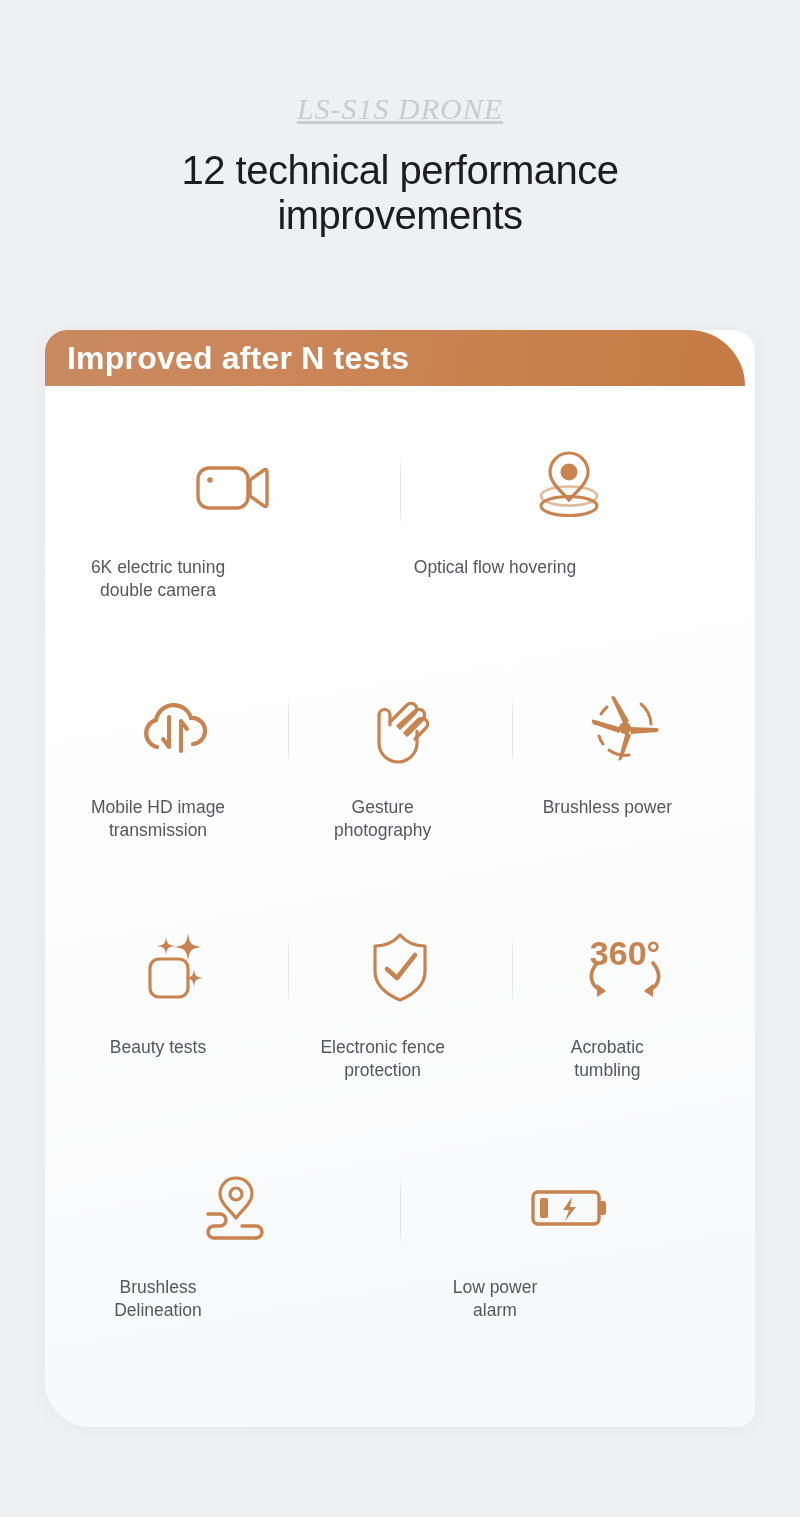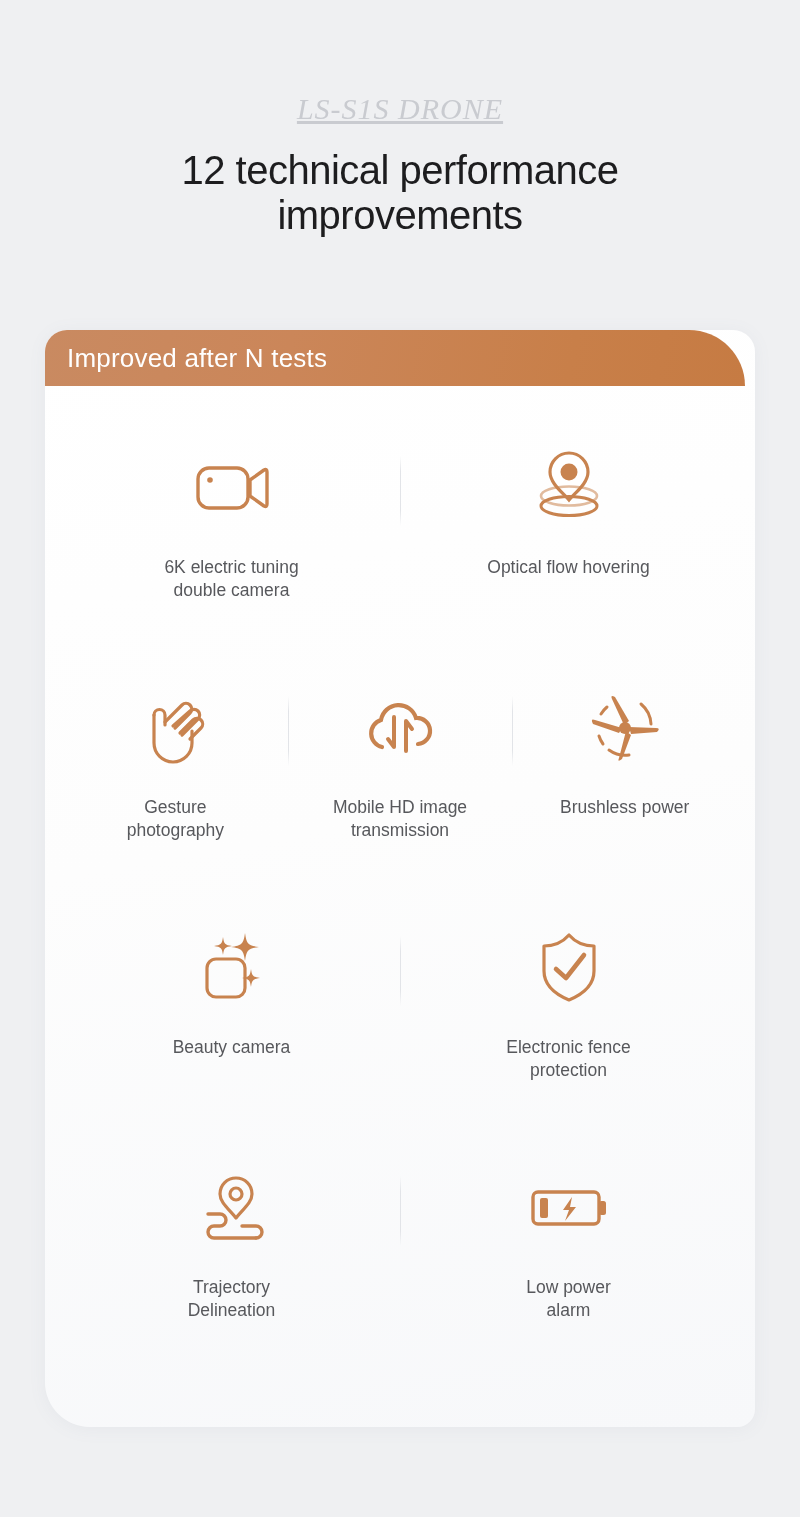--- a/index.html
+++ b/index.html
@@ -61,22 +61,22 @@
     height: 56px;
     background: linear-gradient(100deg, #c98a61 0%, #cb8659 35%, #c87f49 75%, #c67b43 100%);
     border-radius: 14px 90px 0 0;
     display: flex;
     align-items: center;
     padding-left: 22px;
   }
 
   .banner-title {
     color: #ffffff;
-    font-size: 26px;
-    font-weight: 400;
+    font-size: 32px;
+    font-weight: 700;
     letter-spacing: 0.2px;
   }
 
   .grid {
     position: absolute;
     left: 0;
     top: 56px;
     width: 710px;
     padding: 58px 18px 40px 18px;
   }
@@ -84,21 +84,20 @@
   .row {
     display: flex;
     align-items: flex-start;
     height: 240px;
   }
 
   .cell {
     flex: 1;
     display: flex;
     flex-direction: column;
-    align-items: center;
     position: relative;
   }
 
   .icon-box {
     height: 86px;
     display: flex;
     align-items: center;
     justify-content: center;
   }
 
@@ -172,45 +171,45 @@
         </div>
         <div class="cell-label">Optical flow hovering</div>
 
       </div>
     </div>
 
     <div class="row">
 
       <div class="cell">
         <div class="icon-box">
+          <svg width="92" height="76" viewBox="0 0 92 76">
+            <path d="M28 58 A14 14 0 0 1 27 31 A18 18 0 0 1 62 29 A13 13 0 0 1 64 55" fill="none" stroke="#c8834f" stroke-width="4.2" stroke-linecap="round"></path>
+            <path d="M40 28 L40 58 L34 50" fill="none" stroke="#c8834f" stroke-width="4" stroke-linecap="round" stroke-linejoin="round"></path>
+            <path d="M52 62 L52 32 L58 40" fill="none" stroke="#c8834f" stroke-width="4" stroke-linecap="round" stroke-linejoin="round"></path>
+          </svg>
+        </div>
+        <div class="cell-label">Mobile HD image
+transmission</div>
+        <div class="divider"></div>
+      </div>
+
+      <div class="cell">
+        <div class="icon-box">
           <svg width="86" height="80" viewBox="0 0 86 80">
             <g fill="none" stroke="#c8834f" stroke-width="3.2" stroke-linecap="round" stroke-linejoin="round">
               <path d="M22 28 L22 56 A19 19 0 0 0 60 56 L60 44"></path>
               <path d="M22 28 A5.5 5.5 0 0 1 33 28 L33 38"></path>
               <path d="M33 35 L50 18 A5.5 5.5 0 0 1 58 26 L43 41"></path>
               <path d="M41 39 L58 24 A5.5 5.5 0 0 1 66 32 L50 48"></path>
               <path d="M48 46 L61 33 A5.5 5.5 0 0 1 69 41 L58 52"></path>
             </g>
           </svg>
         </div>
         <div class="cell-label">Gesture
 photography</div>
-        <div class="divider"></div>
-      </div>
-
-      <div class="cell">
-        <div class="icon-box">
-          <svg width="92" height="76" viewBox="0 0 92 76">
-            <path d="M28 58 A14 14 0 0 1 27 31 A18 18 0 0 1 62 29 A13 13 0 0 1 64 55" fill="none" stroke="#c8834f" stroke-width="4.2" stroke-linecap="round"></path>
-            <path d="M40 28 L40 58 L34 50" fill="none" stroke="#c8834f" stroke-width="4" stroke-linecap="round" stroke-linejoin="round"></path>
-            <path d="M52 62 L52 32 L58 40" fill="none" stroke="#c8834f" stroke-width="4" stroke-linecap="round" stroke-linejoin="round"></path>
-          </svg>
-        </div>
-        <div class="cell-label">Mobile HD image
-transmission</div>
         <div class="divider"></div>
       </div>
 
       <div class="cell">
         <div class="icon-box">
           <svg width="92" height="78" viewBox="0 0 92 78">
             <g fill="none" stroke="#c8834f" stroke-width="3" stroke-linecap="round">
               <path d="M62 16 A28 28 0 0 1 72 36"></path>
               <path d="M30 62 A28 28 0 0 0 50 67"></path>
               <path d="M22 26 A28 28 0 0 1 28 19"></path>
@@ -234,50 +233,64 @@
 
       <div class="cell">
         <div class="icon-box">
           <svg width="86" height="80" viewBox="0 0 86 80">
             <rect x="18" y="32" width="38" height="38" rx="9" fill="none" stroke="#c8834f" stroke-width="3.2"></rect>
             <path d="M56 6 C57.5 17 59 18.5 70 20 C59 21.5 57.5 23 56 34 C54.5 23 53 21.5 42 20 C53 18.5 54.5 17 56 6 Z" fill="#c8834f"></path>
             <path d="M34 10 C35 17 36 18 43 19 C36 20 35 21 34 28 C33 21 32 20 25 19 C32 18 33 17 34 10 Z" fill="#c8834f"></path>
             <path d="M62 42 C63 49 64 50 71 51 C64 52 63 53 62 60 C61 53 60 52 53 51 C60 50 61 49 62 42 Z" fill="#c8834f"></path>
           </svg>
         </div>
-        <div class="cell-label">Beauty camera</div>
+        <div class="cell-label">Beauty tests</div>
         <div class="divider"></div>
       </div>
 
       <div class="cell">
         <div class="icon-box">
           <svg width="86" height="80" viewBox="0 0 86 80">
             <path d="M43 8 C36 16 26 19 18 19 L18 44 C18 59 31 68 43 73 C55 68 68 59 68 44 L68 19 C60 19 50 16 43 8 Z" fill="none" stroke="#c8834f" stroke-width="3.2" stroke-linejoin="round"></path>
             <path d="M30 42 L40 51 L58 28" fill="none" stroke="#c8834f" stroke-width="4.6" stroke-linecap="round" stroke-linejoin="round"></path>
           </svg>
         </div>
         <div class="cell-label">Electronic fence
 protection</div>
         <div class="divider"></div>
       </div>
 
+      <div class="cell">
+        <div class="icon-box">
+          <svg width="100" height="76" viewBox="0 0 100 76">
+            <text x="50" y="36" text-anchor="middle" font-family="Liberation Sans, sans-serif" font-size="34" font-weight="bold" fill="#c8834f">360°</text>
+            <path d="M22 34 C12 46 16 58 28 62" fill="none" stroke="#c8834f" stroke-width="3.6" stroke-linecap="round"></path>
+            <path d="M22 55 L31 62 L22 68" fill="#c8834f"></path>
+            <path d="M78 34 C88 46 84 58 72 62" fill="none" stroke="#c8834f" stroke-width="3.6" stroke-linecap="round"></path>
+            <path d="M78 55 L69 62 L78 68" fill="#c8834f"></path>
+          </svg>
+        </div>
+        <div class="cell-label">Acrobatic
+tumbling</div>
+
+      </div>
     </div>
 
     <div class="row">
 
       <div class="cell">
         <div class="icon-box">
           <svg width="92" height="78" viewBox="0 0 92 78">
             <path d="M50 10 C41 10 34 17 34 26 C34 35 44 42 50 50 C56 42 66 35 66 26 C66 17 59 10 50 10 Z" fill="none" stroke="#c8834f" stroke-width="3.2" stroke-linejoin="round"></path>
             <circle cx="50" cy="26" r="6" fill="none" stroke="#c8834f" stroke-width="3.2"></circle>
             <path d="M22 46 L34 46 A6 6 0 0 1 34 58 L28 58 A6 6 0 0 0 28 70 L70 70" fill="none" stroke="#c8834f" stroke-width="3.4" stroke-linecap="round" stroke-linejoin="round"></path>
             <path d="M70 70 A6 6 0 0 0 70 58 L56 58" fill="none" stroke="#c8834f" stroke-width="3.4" stroke-linecap="round"></path>
           </svg>
         </div>
-        <div class="cell-label">Trajectory
+        <div class="cell-label">Brushless
 Delineation</div>
         <div class="divider"></div>
       </div>
 
 
       <div class="cell">
         <div class="icon-box">
           <svg width="92" height="70" viewBox="0 0 92 70">
             <rect x="10" y="20" width="66" height="32" rx="5" fill="none" stroke="#c8834f" stroke-width="3.4"></rect>
             <rect x="76" y="29" width="7" height="14" rx="2.5" fill="#c8834f"></rect>

